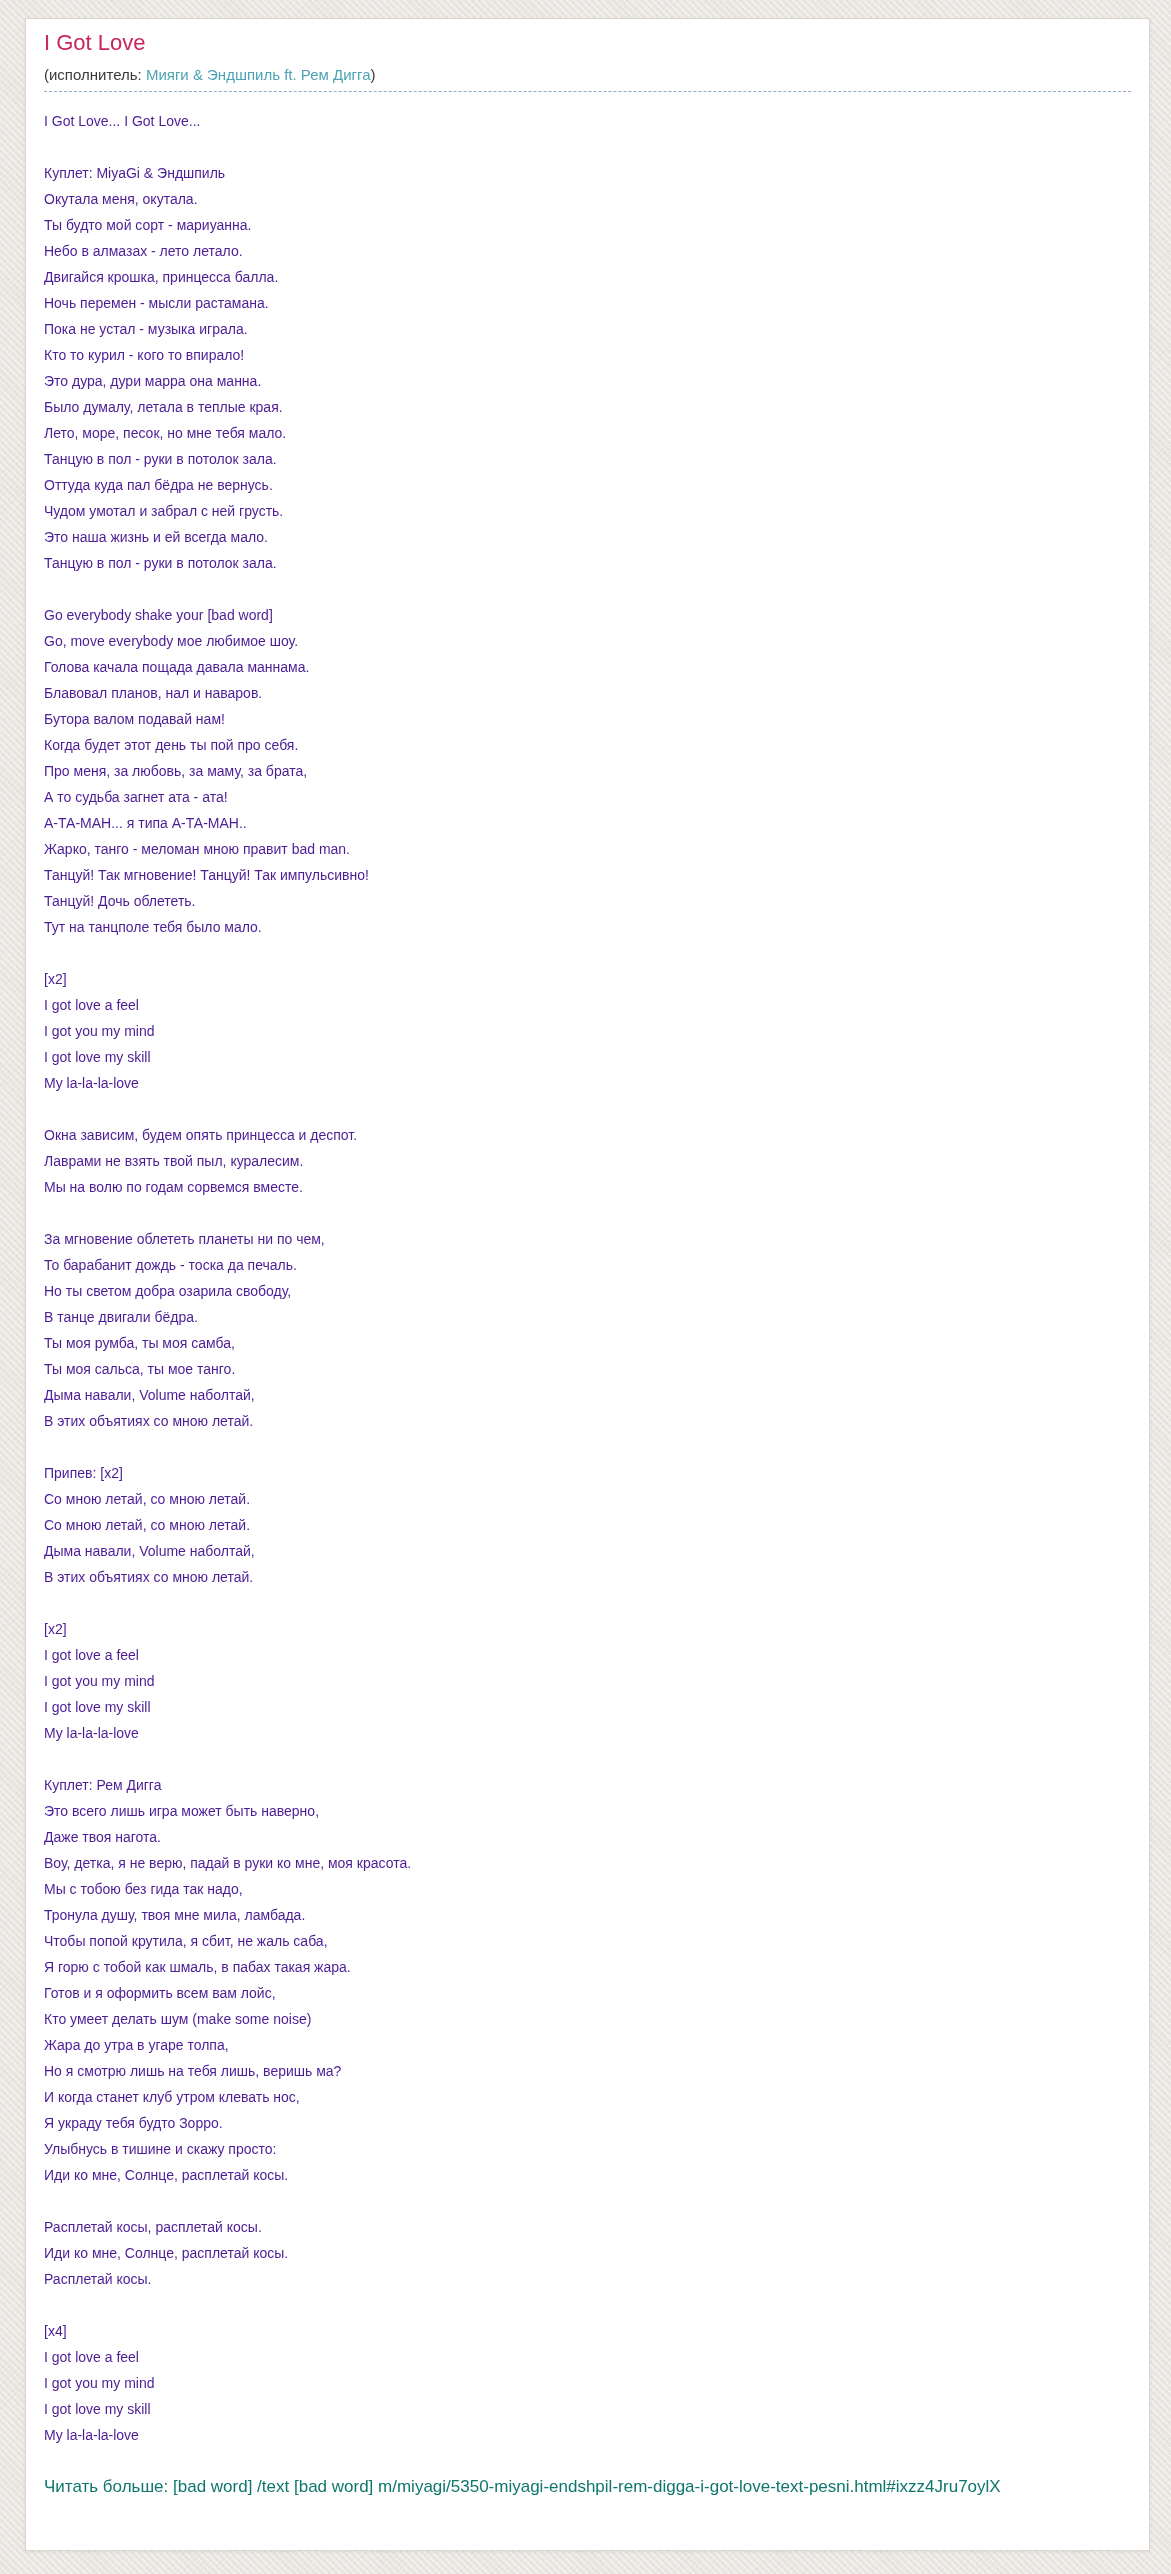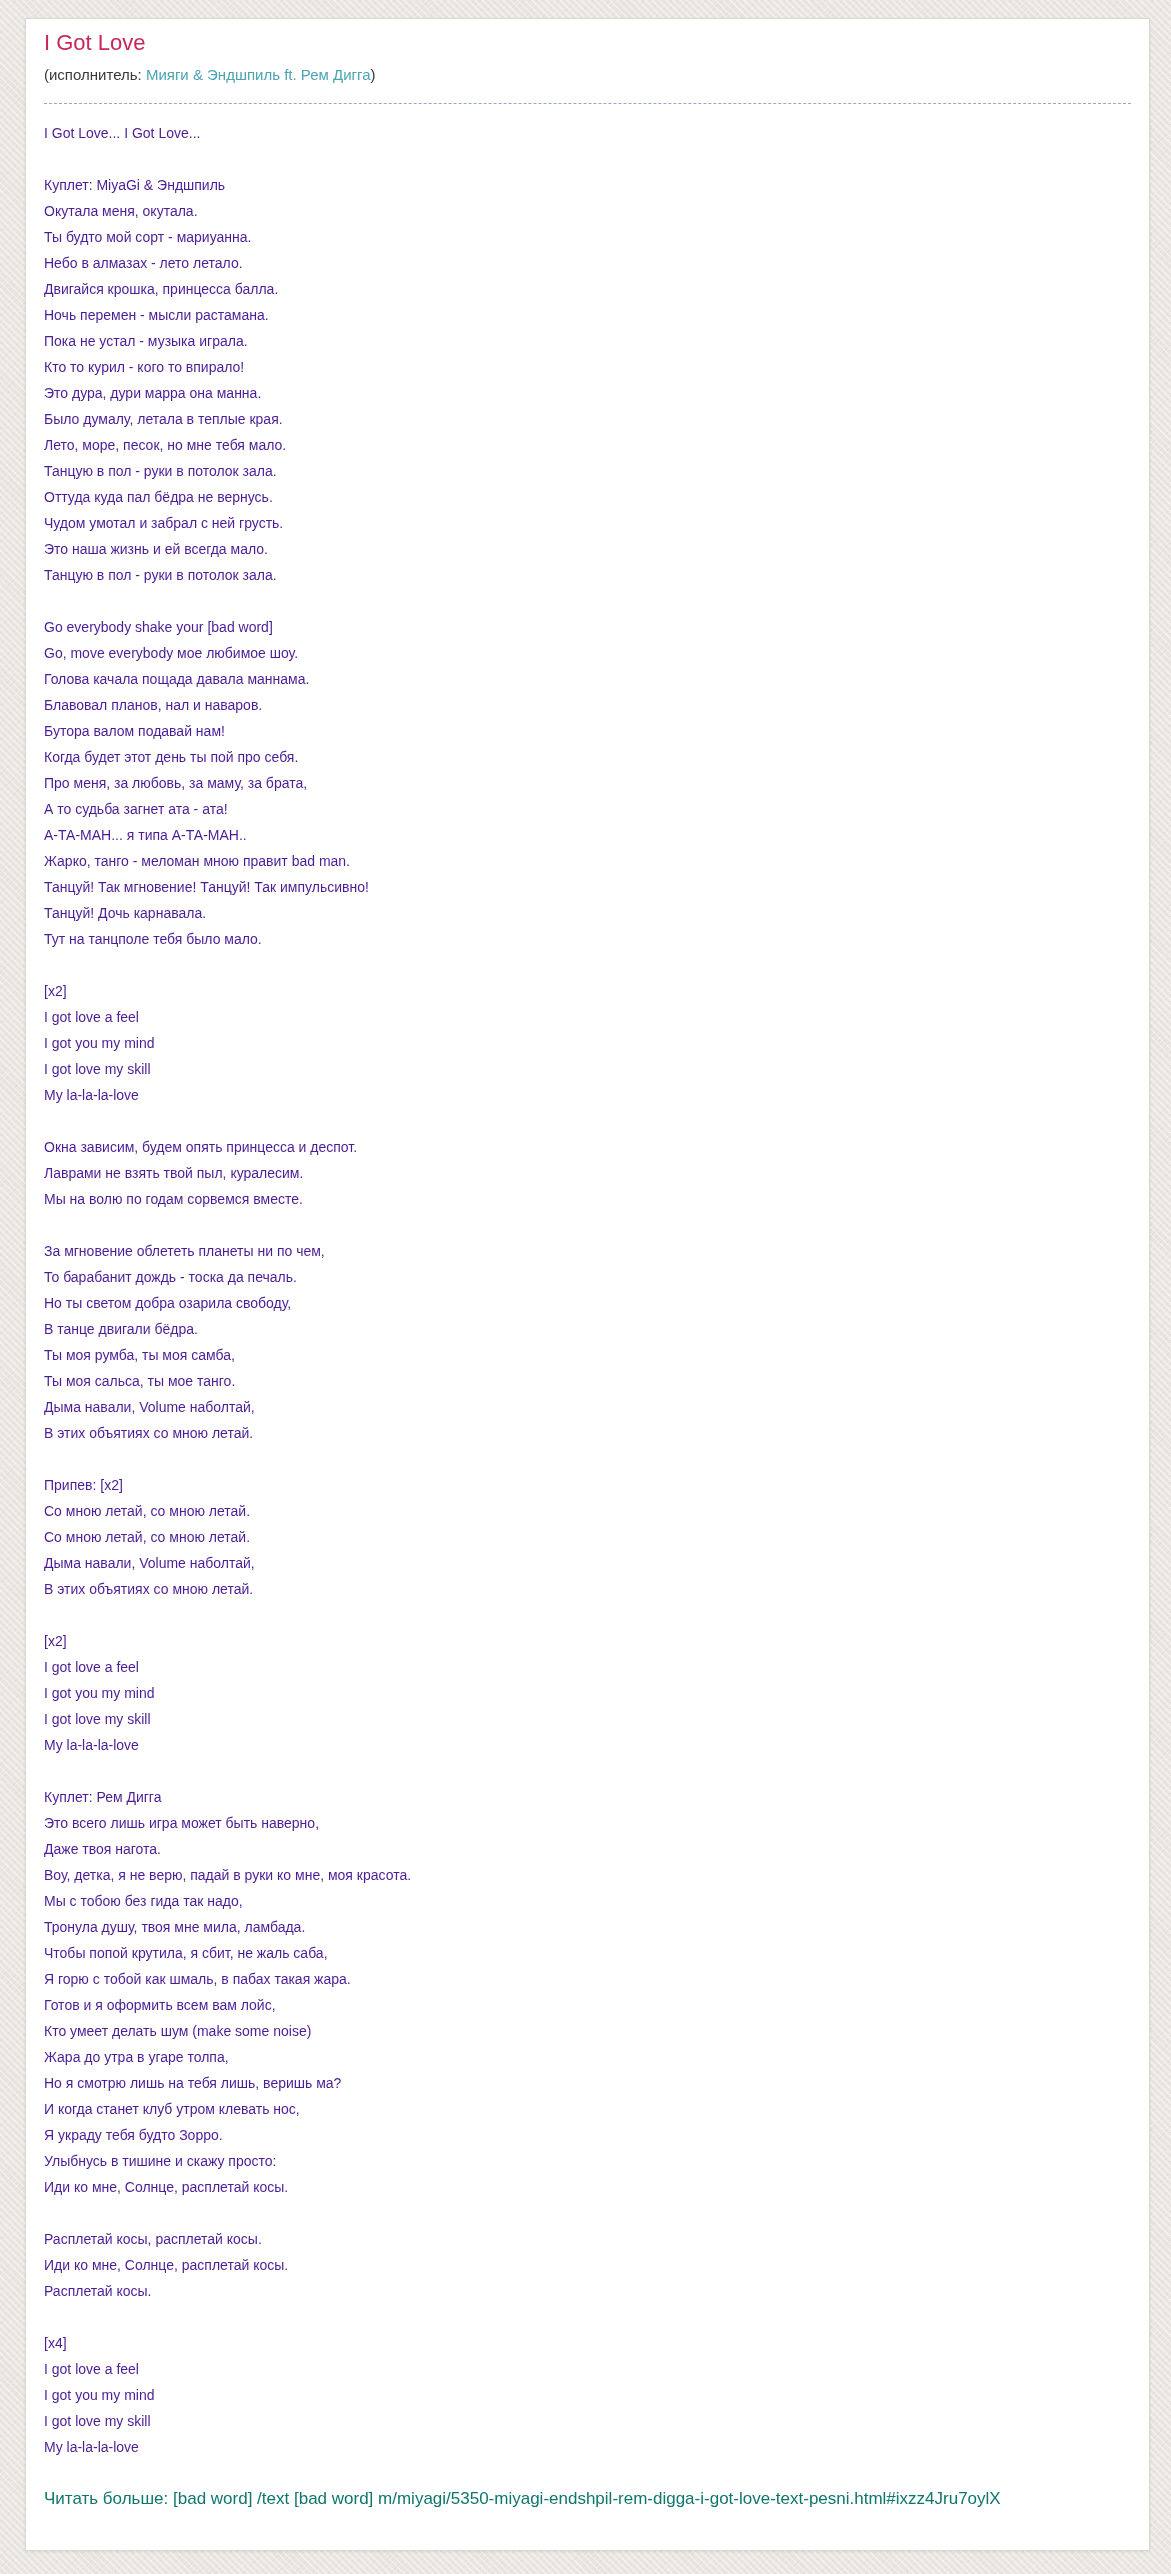--- a/index.html
+++ b/index.html
@@ -18,21 +18,21 @@
     margin: 18px 21px 23px 25px;
     min-height: 2533px;
     background: #ffffff;
     border: 1px solid #dbd7d0;
     box-shadow: 0 1px 3px rgba(0,0,0,0.07);
     padding: 10px 18px 28px 18px;
     overflow: hidden;
   }
   .header {
     border-bottom: 1px dashed #93aac2;
-    padding-bottom: 19px;
+    padding-bottom: 7px;
   }
   .song-title {
     font-size: 22px;
     line-height: 27px;
     font-weight: normal;
     color: #c9275b;
   }
   .artist-line {
     margin-top: 9px;
     font-size: 15px;
@@ -97,21 +97,21 @@
         <div class="line">Go, move everybody мое любимое шоу.</div>
         <div class="line">Голова качала пощада давала маннама.</div>
         <div class="line">Блавовал планов, нал и наваров.</div>
         <div class="line">Бутора валом подавай нам!</div>
         <div class="line">Когда будет этот день ты пой про себя.</div>
         <div class="line">Про меня, за любовь, за маму, за брата,</div>
         <div class="line">А то судьба загнет ата - ата!</div>
         <div class="line">А-ТА-МАН... я типа А-ТА-МАН..</div>
         <div class="line">Жарко, танго - меломан мною правит bad man.</div>
         <div class="line">Танцуй! Так мгновение! Танцуй! Так импульсивно!</div>
-        <div class="line">Танцуй! Дочь карнавала.</div>
+        <div class="line">Танцуй! Дочь облететь.</div>
         <div class="line">Тут на танцполе тебя было мало.</div>
       </div>
       <div class="stanza">
         <div class="line">[x2]</div>
         <div class="line">I got love a feel</div>
         <div class="line">I got you my mind</div>
         <div class="line">I got love my skill</div>
         <div class="line">My la-la-la-love</div>
       </div>
       <div class="stanza">

